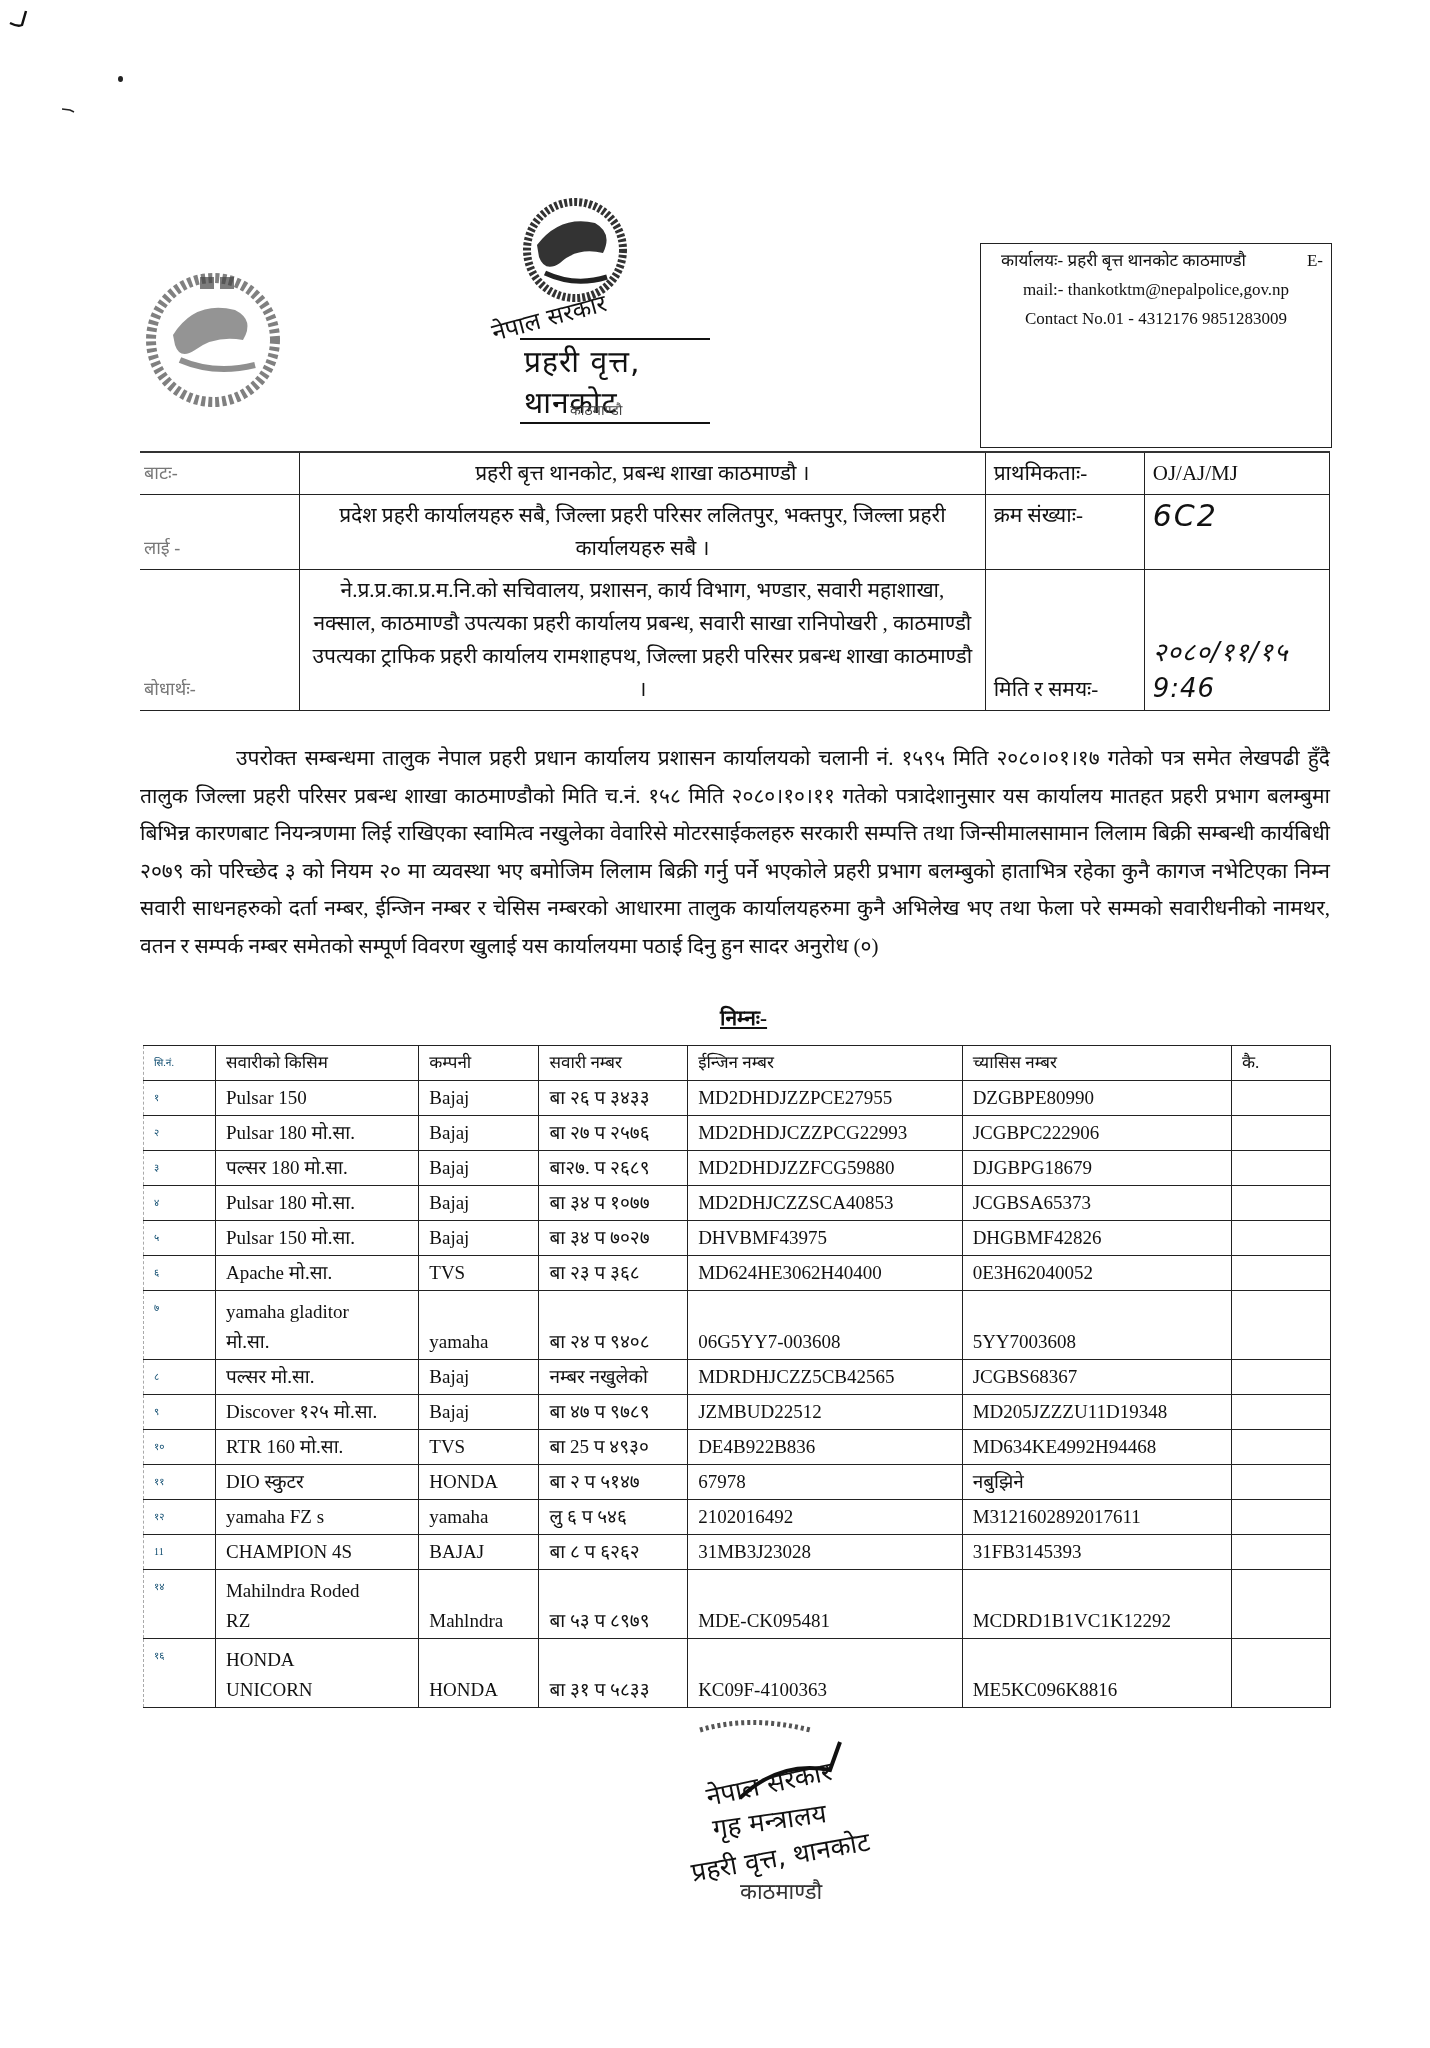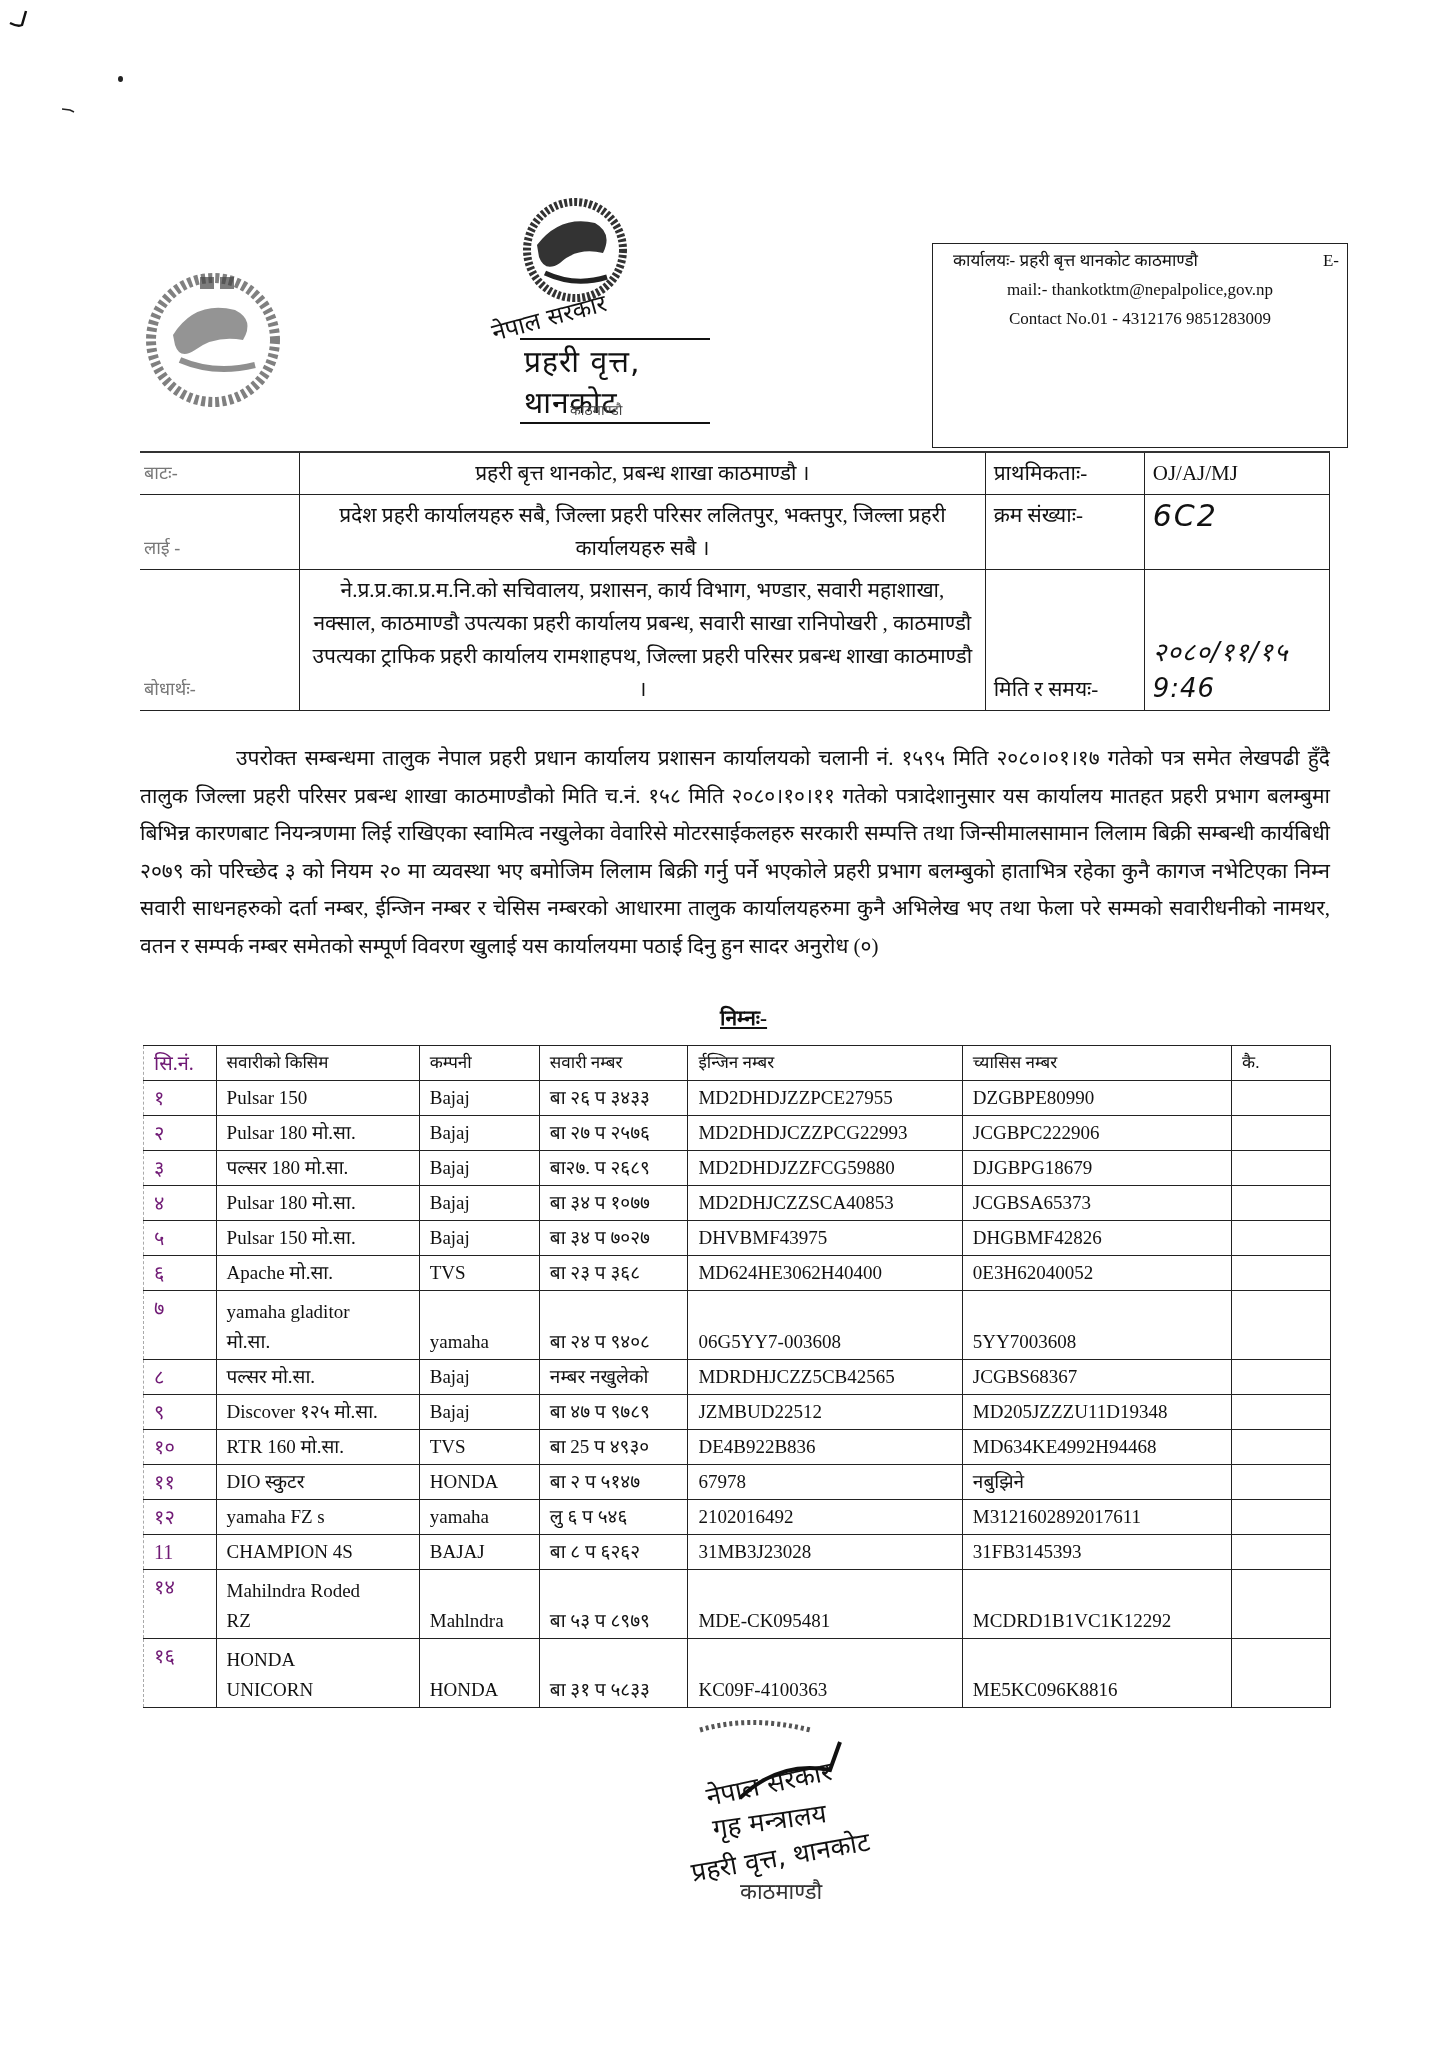--- a/index.html
+++ b/index.html
@@ -10,21 +10,21 @@
   .abs { position: absolute; }
   .tick-mark { left: 8px; top: 5px; width: 30px; height: 24px; }
   .speck1 { left: 118px; top: 76px; width: 5px; height: 6px; background:#222; border-radius:50%; }
   .speck2 { left: 62px; top: 108px; width: 14px; height: 5px; }
 
   .emblem-left { left: 135px; top: 265px; width: 160px; height: 150px; }
   .emblem-center { left: 505px; top: 195px; width: 140px; height: 110px; }
   .stamp-text { left: 470px; top: 280px; width: 240px; height: 160px; }
 
   .contact-box {
-    left: 932px; top: 243px; width: 416px; height: 205px;
+    left: 980px; top: 243px; width: 352px; height: 205px;
     border: 1.6px solid #222; box-sizing: border-box;
     padding: 2px 6px; font-size: 17px; line-height: 29px; text-align: center;
   }
   .contact-box .line1 { display:flex; justify-content: space-between; padding-left: 14px; padding-right: 2px; }
 
   table.head {
     position: absolute; left: 140px; top: 451px; width: 1190px;
     border-collapse: collapse; font-size: 21px;
   }
   table.head td { border: 1.6px solid #222; vertical-align: bottom; padding: 4px 8px; line-height: 33px; }
@@ -45,21 +45,21 @@
 
   table.vehicles {
     position: absolute; left: 143px; top: 1045px; width: 1188px;
     border-collapse: collapse; font-size: 19px;
   }
   table.vehicles td, table.vehicles th {
     border: 1.4px solid #222; padding: 2px 10px; height: 30px; vertical-align: bottom;
     text-align: left; font-weight: normal; line-height: 30px;
   }
   table.vehicles th { font-size: 17px; }
-  table.vehicles .sn { width: 52px; color: #701a75; font-size: 20px; border-left: 1px dashed #aaa; }
+  table.vehicles .sn { width: 52px; color: #0c4a6e; font-size: 10px; border-left: 1px dashed #aaa; }
   table.vehicles .c-type { width: 185px; }
   table.vehicles .c-co { width: 100px; }
   table.vehicles .c-no { width: 130px; }
   table.vehicles .c-eng { width: 255px; }
   table.vehicles .c-ch { width: 250px; }
   table.vehicles .c-rm { width: 80px; }
   table.vehicles tr.tall td { height: 64px; }
   .type-l1 { display:block; }
 
   .stamp-bottom { left: 640px; top: 1720px; width: 260px; height: 240px; }

